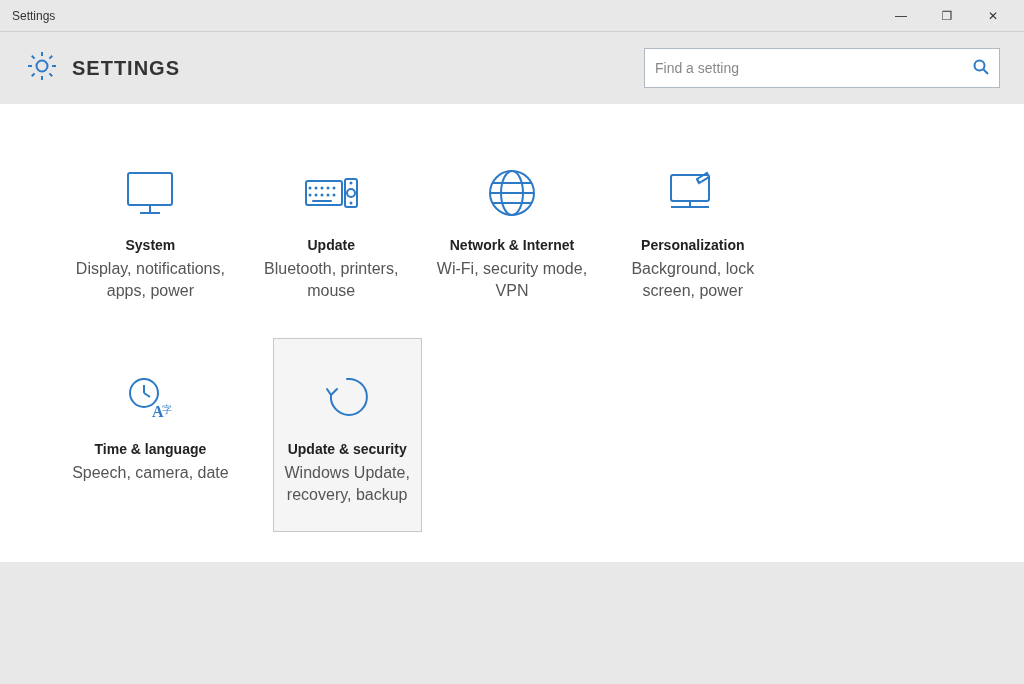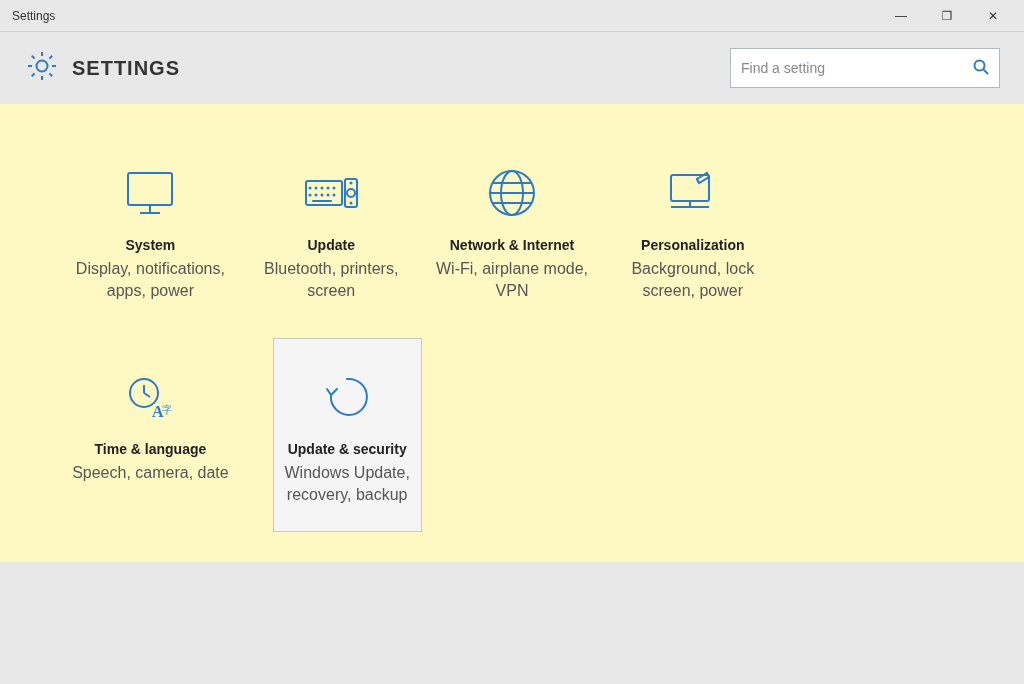--- a/index.html
+++ b/index.html
@@ -63,21 +63,21 @@
       letter-spacing: 1px;
     }
     .gear-icon {
       color: #2d7ac7;
     }
     .search-box {
       display: flex;
       align-items: center;
       background: #fff;
       border: 1px solid #b0b8c1;
-      width: 270px;
+      width: 356px;
       height: 40px;
       padding: 0 10px;
     }
     .search-box input {
       border: none;
       outline: none;
       background: transparent;
       font-size: 14px;
       color: #555;
       flex: 1;
@@ -85,21 +85,21 @@
     }
     .search-box input::placeholder { color: #888; }
     .search-icon-span {
       color: #888;
       font-size: 14px;
     }
 
     
     .main {
       padding: 30px 60px;
-      background: #fef9c3;
+      background: #ffffff;
     }
     .grid {
       display: grid;
       grid-template-columns: repeat(5, 1fr);
       gap: 10px 0;
       max-width: 950px;
       margin: 0 auto;
     }
     .grid-row2 {
       display: grid;
@@ -217,35 +217,35 @@
           <line x1="33" y1="32" x2="33" y2="32" stroke-width="3" stroke-linecap="round"></line>
           <line x1="12" y1="38" x2="30" y2="38" stroke-linecap="round"></line>
 
           <rect x="44" y="16" width="12" height="28" rx="2"></rect>
           <circle cx="50" cy="30" r="4"></circle>
           <circle cx="50" cy="20" r="1.5" fill="#2d7ac7" stroke="none"></circle>
           <circle cx="50" cy="40" r="1.5" fill="#2d7ac7" stroke="none"></circle>
         </svg>
       </div>
       <div class="tile-name">Update</div>
-      <div class="tile-desc">Bluetooth, printers, screen</div>
+      <div class="tile-desc">Bluetooth, printers, mouse</div>
     </div>
 
     <div class="setting-tile">
       <div class="tile-icon">
         <svg viewBox="0 0 60 60" width="60" height="60" stroke="#2d7ac7" stroke-width="2.2" fill="none">
           <circle cx="30" cy="30" r="22"></circle>
           <ellipse cx="30" cy="30" rx="11" ry="22"></ellipse>
           <line x1="8" y1="30" x2="52" y2="30"></line>
           <line x1="10" y1="20" x2="50" y2="20"></line>
           <line x1="10" y1="40" x2="50" y2="40"></line>
         </svg>
       </div>
       <div class="tile-name">Network &amp; Internet</div>
-      <div class="tile-desc">Wi-Fi, airplane mode, VPN</div>
+      <div class="tile-desc">Wi-Fi, security mode, VPN</div>
     </div>
 
     <div class="setting-tile">
       <div class="tile-icon">
         <svg viewBox="0 0 60 60" width="60" height="60" stroke="#2d7ac7" stroke-width="2.2" fill="none">
           <rect x="8" y="12" width="38" height="26" rx="2"></rect>
           <line x1="8" y1="44" x2="46" y2="44"></line>
           <line x1="27" y1="38" x2="27" y2="44"></line>
 
           <path d="M34 16 L44 10 L46 14 L36 20 Z"></path>

